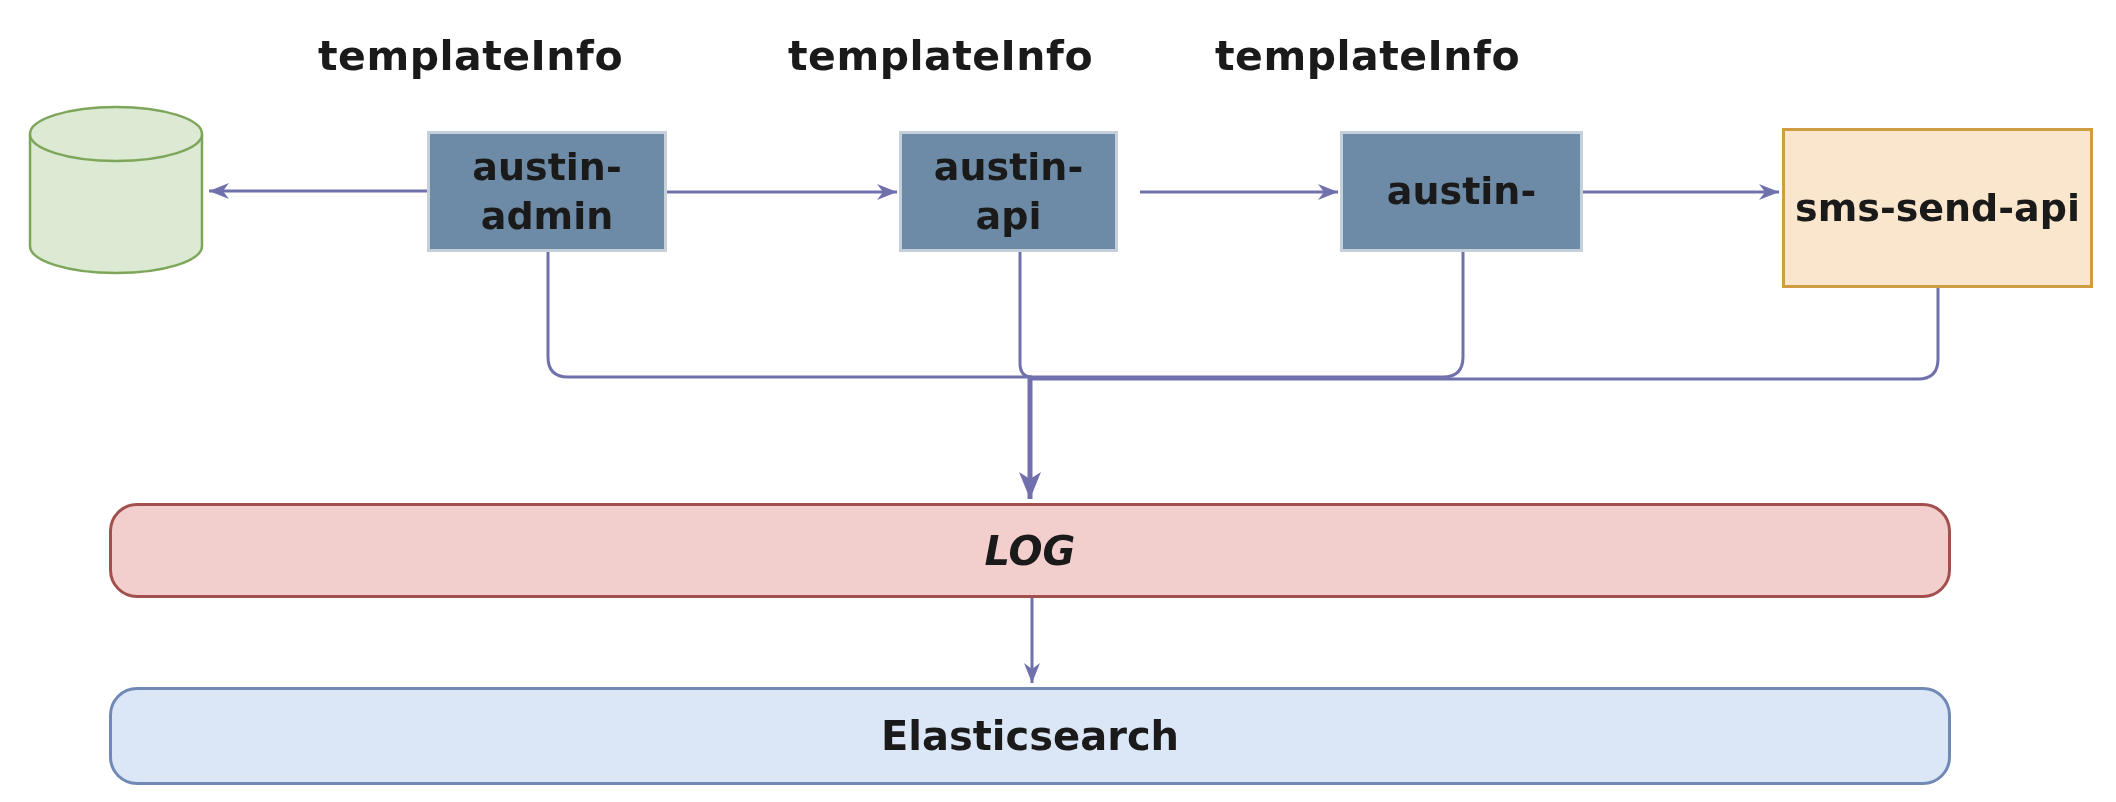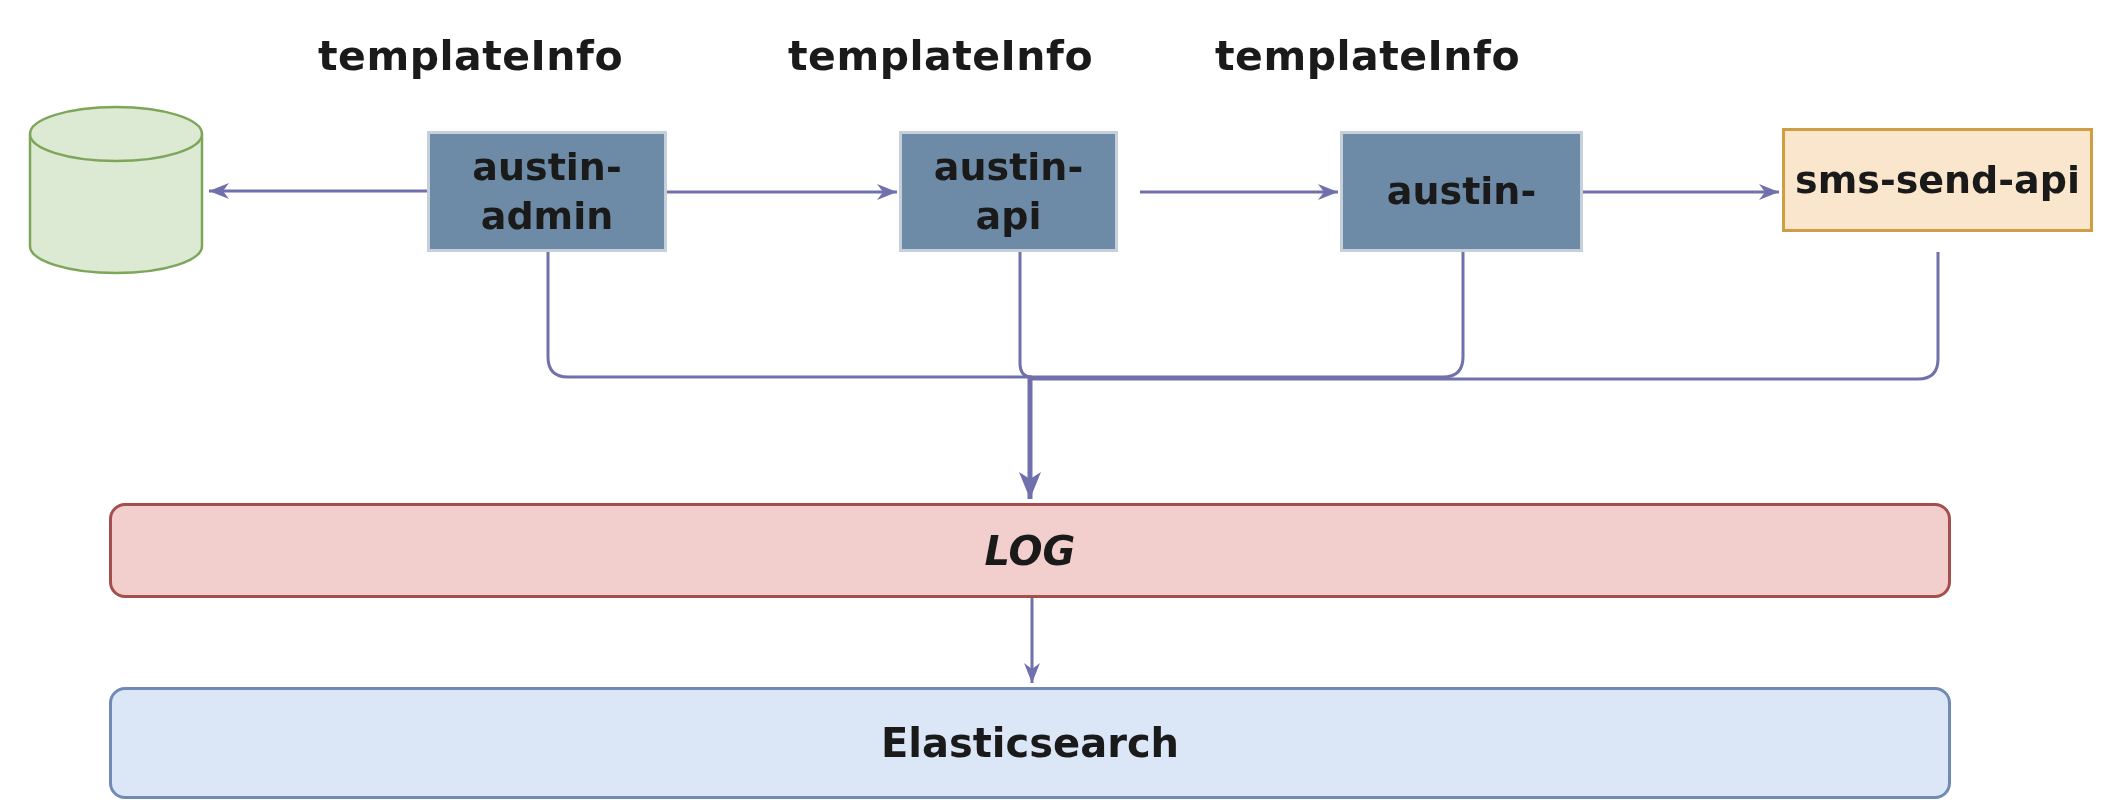--- a/index.html
+++ b/index.html
@@ -26,31 +26,31 @@
     border:3px solid var(--service-border,#c6d0da);
     font-size:38px;font-weight:600;flex-direction:column;line-height:49px;
   }
   .service.sms{
     background:var(--sms-fill,#fae6cc);
     border:3px solid var(--sms-border,#cf9d42);
     flex-direction:row;
   }
   .bar{
     position:absolute;left:109px;width:1842px;z-index:1;box-sizing:border-box;
-    border-radius:16px;display:flex;align-items:center;justify-content:center;
+    border-radius:28px;display:flex;align-items:center;justify-content:center;
     font-size:40px;font-weight:600;
   }
   .bar.log{
     top:503px;height:95px;
     background:var(--log-fill,#f2cfcd);
     border:3px solid var(--log-border,#a34f4d);
     font-style:italic;
   }
   .bar.es{
-    top:687px;height:112px;
+    top:687px;height:98px;
     background:var(--es-fill,#dbe6f6);
     border:3px solid var(--es-border,#7189b5);
   }
   .node.mysql{left:28px;top:105px;width:176px;height:171px;}
   .node.mysql svg{position:absolute;left:0;top:0;}
   .node.mysql .cyl-body{fill:var(--mysql-fill,#dce9d3);stroke:var(--mysql-border,#7ea65b);stroke-width:2.5px;}
   .node.mysql .lbl{position:relative;z-index:1;font-size:42px;font-weight:600;margin-top:28px;}
 </style>
 </head>
 <body>
@@ -98,21 +98,21 @@
   </div>
 
   <div class="node service" style="left:899px;top:131px;width:219px;height:121px;">
     <span>austin-api</span>
   </div>
 
   <div class="node service" style="left:1340px;top:131px;width:243px;height:121px;">
     <span>austin-</span>
   </div>
 
-  <div class="node service sms" style="left:1782px;top:128px;width:311px;height:104px;">
+  <div class="node service sms" style="left:1782px;top:128px;width:311px;height:160px;">
     <span>sms-send-api</span>
   </div>
 
   <div class="bar log">
     <span>LOG</span>
   </div>
 
   <div class="bar es">
     <span>Elasticsearch</span>
   </div>

